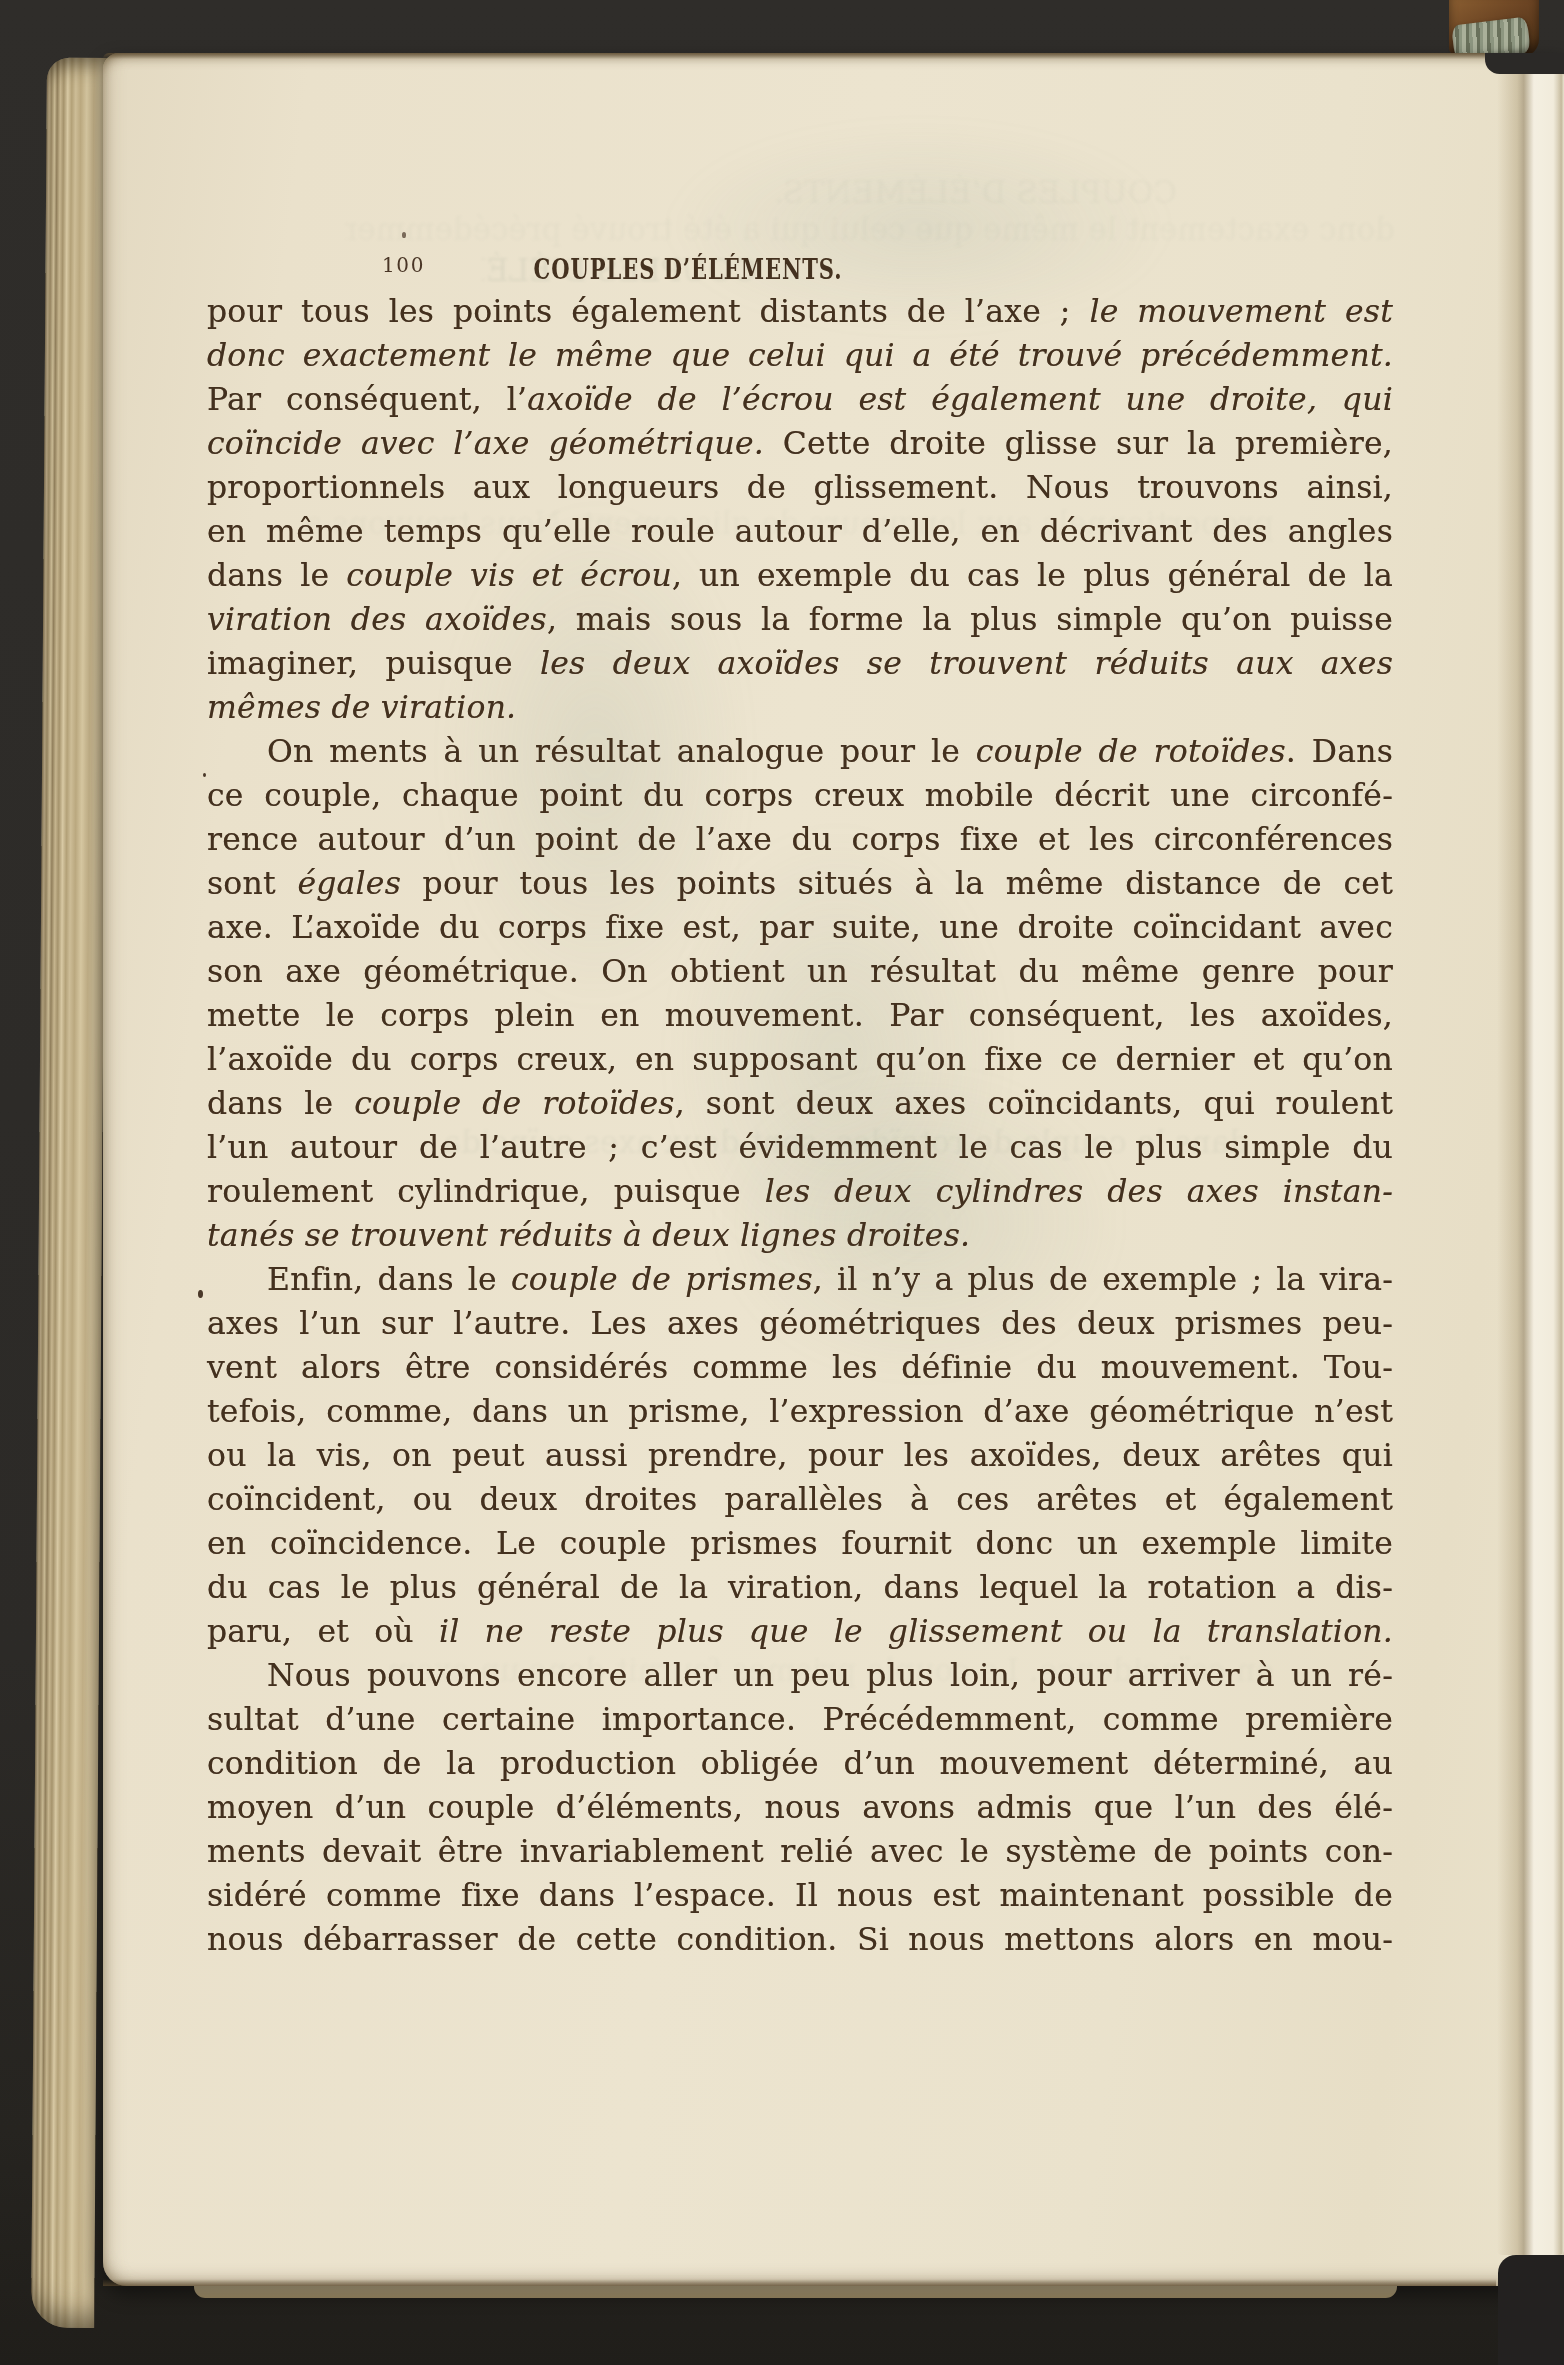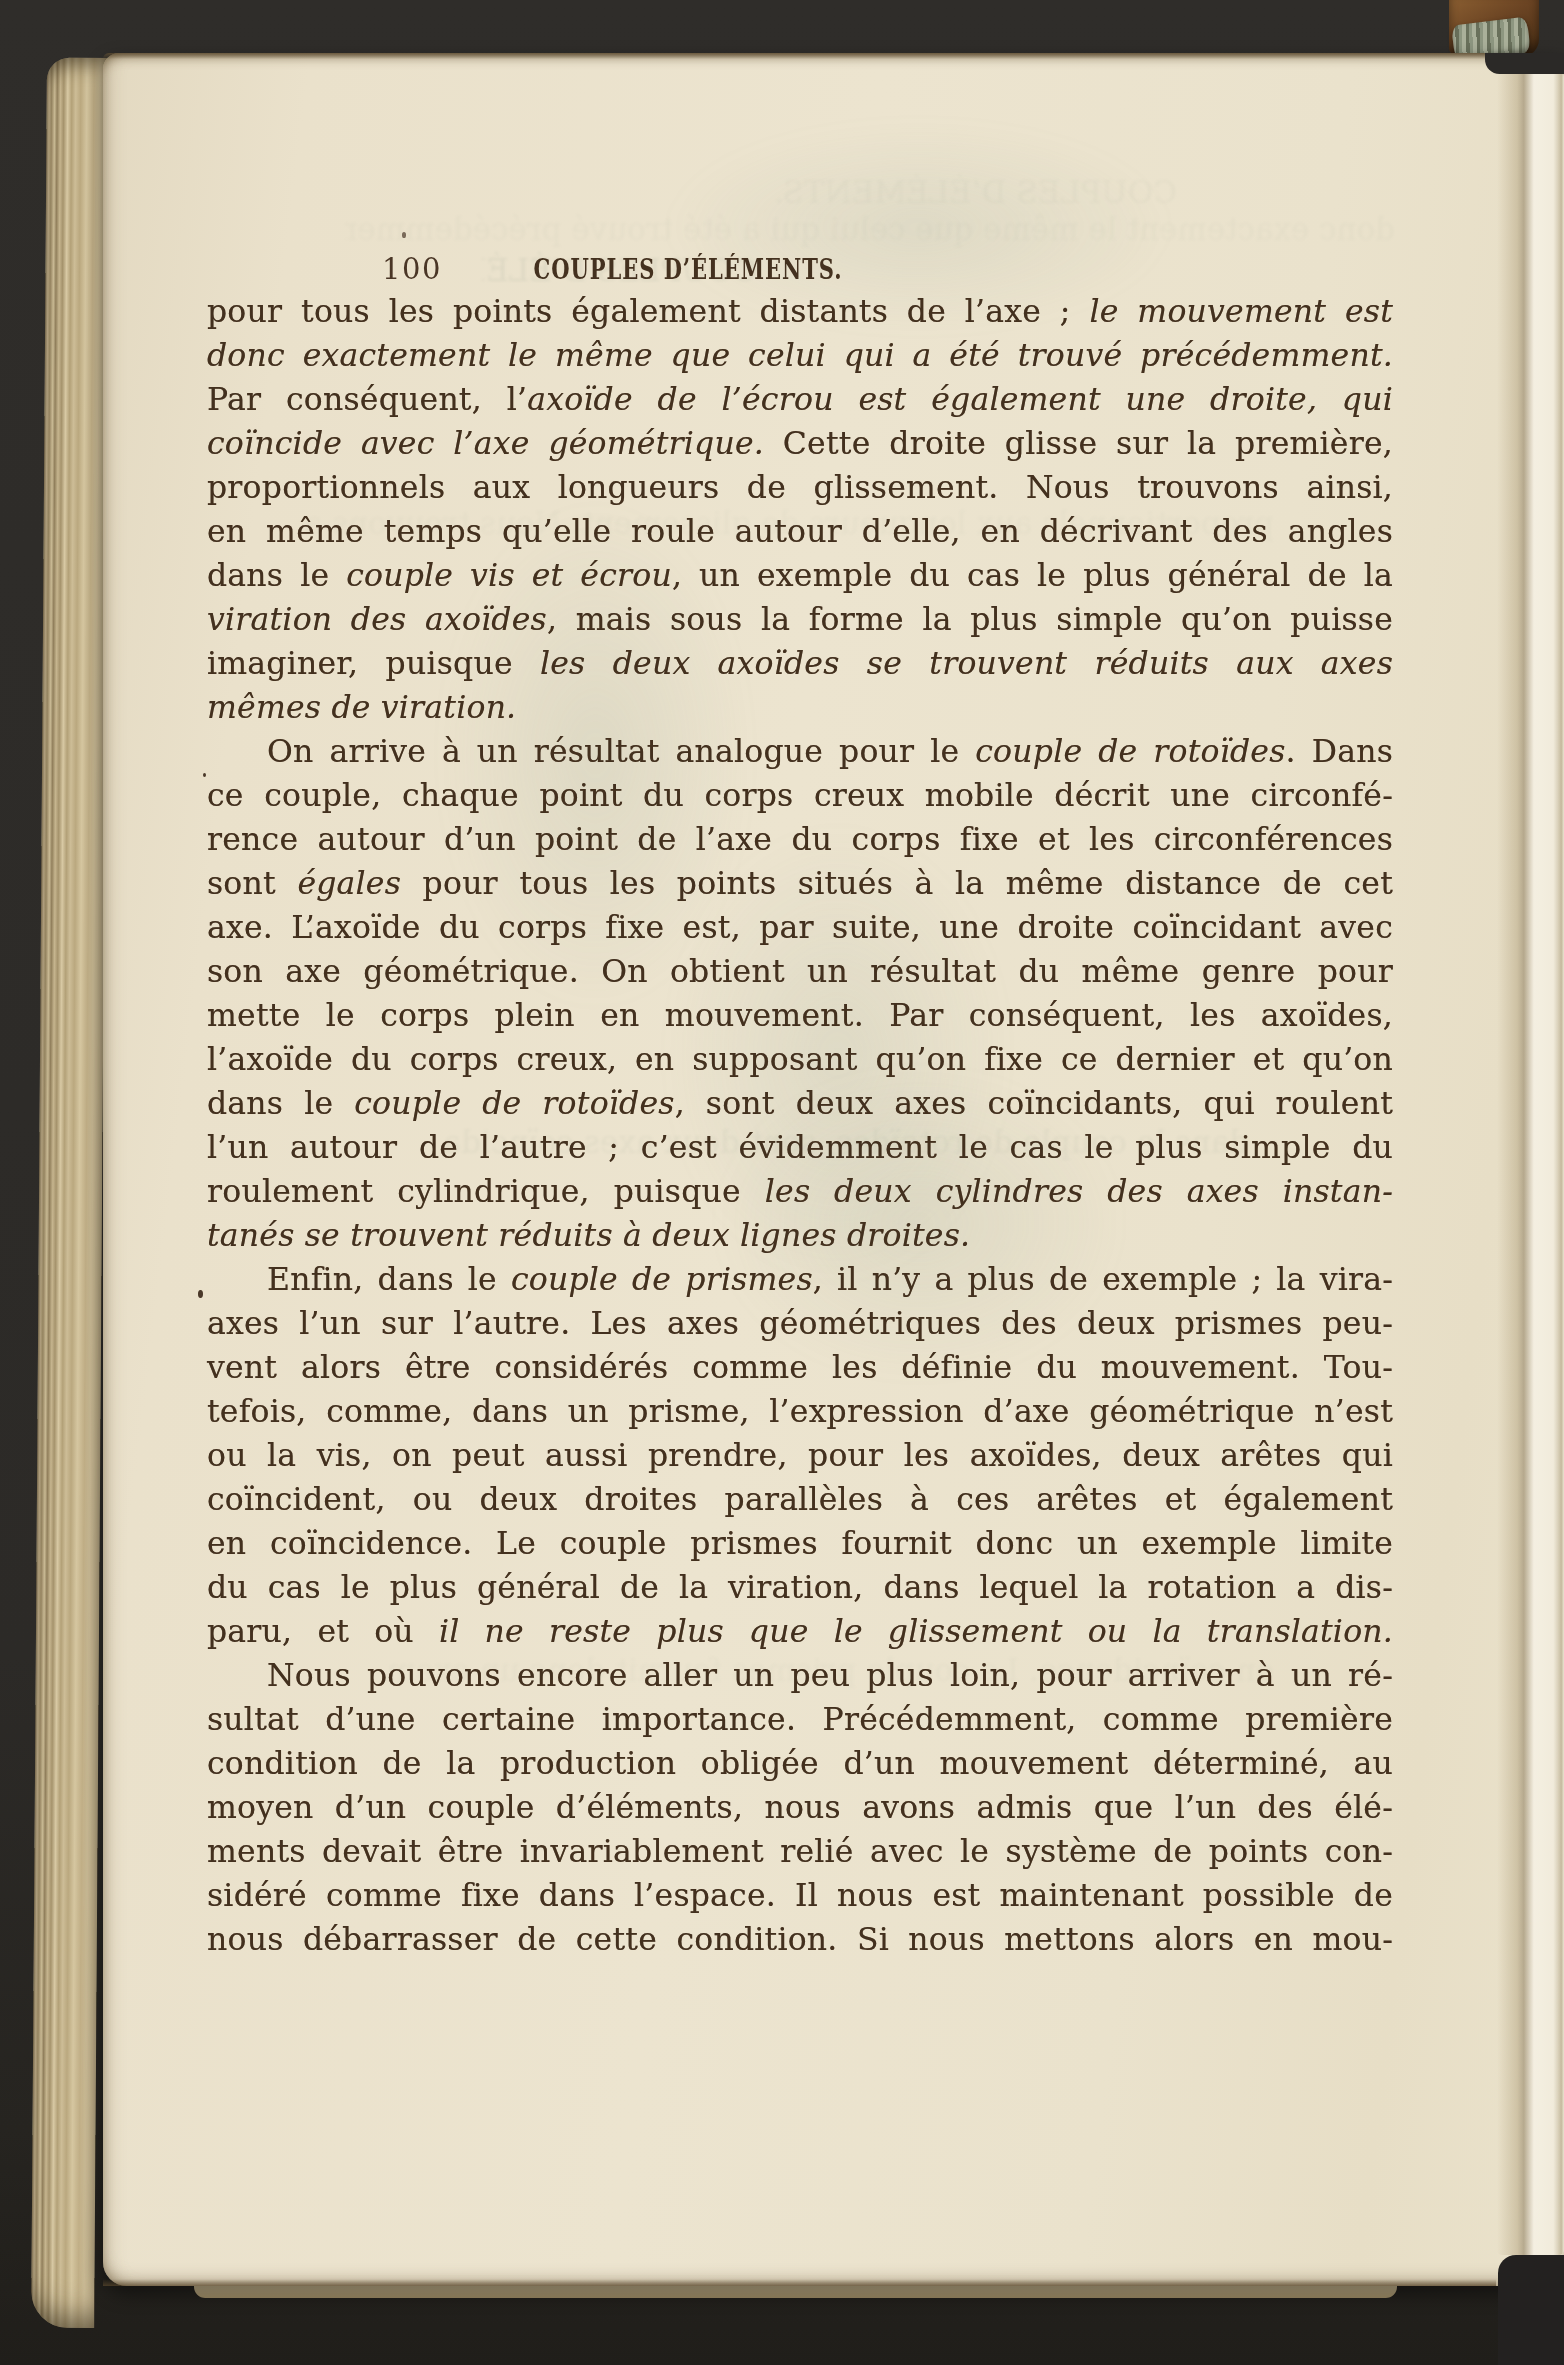--- a/index.html
+++ b/index.html
@@ -38,21 +38,21 @@
     background:linear-gradient(0deg,rgba(90,72,45,.7),rgba(90,72,45,0));}
   
   .gutter{position:absolute;top:19.4px;bottom:31px;left:1394px;right:0;border-radius:4.8px;
     background:linear-gradient(90deg,
       rgba(180,160,120,0) 0%, rgba(165,147,108,.38) 30%, rgba(120,102,70,.45) 40%,
       rgba(246,241,229,.85) 55%, #f3eedf 66%, #f1ebdb 84%,
       rgba(160,145,112,.4) 96%, #ece5d2 100%);}
   .gutter-top{position:absolute;left:1382px;top:0;right:0;height:21px;background:#2b2927;border-radius:0 0 0 14.5px;}
   .corner-dark{position:absolute;left:1395px;top:2202px;width:66px;height:113px;background:#232120;border-radius:18px 0 0 0;}
   
-  .folio{position:absolute;left:279px;top:202px;font-size:29px;line-height:1;color:#4a3626;letter-spacing:1.6px;}
+  .folio{position:absolute;left:279px;top:202px;font-size:20px;line-height:1;color:#4a3626;letter-spacing:1.6px;}
   .running-head{position:absolute;left:585px;top:203px;transform:translateX(-50%) scaleX(.78);
     transform-origin:center;font-size:27px;line-height:1;letter-spacing:1.2px;color:#44311f;white-space:nowrap;font-weight:bold;}
   .text-block{position:absolute;left:104px;top:236px;width:1186px;font-size:31.5px;line-height:44px;
     color:#43301e;text-shadow:0 0 0.5px rgba(62,42,25,.5);letter-spacing:0.2px;}
   .line{text-align:justify;text-align-last:justify;height:44px;overflow:visible;white-space:normal;}
   .line.nj{text-align-last:left;}
   .line.ind{padding-left:60px;}
   .line em{font-style:italic;margin-top:44px;}
   
   .ghost-layer{position:absolute;inset:0;pointer-events:none;}
@@ -104,21 +104,21 @@
         <div class="line"><span>pour tous les points également distants de l’axe ; </span><em>le mouvement est</em></div>
         <div class="line"><em>donc exactement le même que celui qui a été trouvé précédemment.</em></div>
         <div class="line"><span>Par conséquent, l’</span><em>axoïde de l’écrou est également une droite, qui</em></div>
         <div class="line"><em>coïncide avec l’axe géométrique.</em><span> Cette droite glisse sur la première,</span></div>
         <div class="line"><span>proportionnels aux longueurs de glissement. Nous trouvons ainsi,</span></div>
         <div class="line"><span>en même temps qu’elle roule autour d’elle, en décrivant des angles</span></div>
         <div class="line"><span>dans le </span><em>couple vis et écrou</em><span>, un exemple du cas le plus général de la</span></div>
         <div class="line"><em>viration des axoïdes</em><span>, mais sous la forme la plus simple qu’on puisse</span></div>
         <div class="line"><span>imaginer, puisque </span><em>les deux axoïdes se trouvent réduits aux axes</em></div>
         <div class="line nj"><em>mêmes de viration.</em></div>
-        <div class="line ind"><span>On arrive à un résultat analogue pour le </span><em>couple de rotoïdes</em><span>. Dans</span></div>
+        <div class="line ind"><span>On ments à un résultat analogue pour le </span><em>couple de rotoïdes</em><span>. Dans</span></div>
         <div class="line"><span>ce couple, chaque point du corps creux mobile décrit une circonfé-</span></div>
         <div class="line"><span>rence autour d’un point de l’axe du corps fixe et les circonférences</span></div>
         <div class="line"><span>sont </span><em>égales</em><span> pour tous les points situés à la même distance de cet</span></div>
         <div class="line"><span>axe. L’axoïde du corps fixe est, par suite, une droite coïncidant avec</span></div>
         <div class="line"><span>son axe géométrique. On obtient un résultat du même genre pour</span></div>
         <div class="line"><span>mette le corps plein en mouvement. Par conséquent, les axoïdes,</span></div>
         <div class="line"><span>l’axoïde du corps creux, en supposant qu’on fixe ce dernier et qu’on</span></div>
         <div class="line"><span>dans le </span><em>couple de rotoïdes</em><span>, sont deux axes coïncidants, qui roulent</span></div>
         <div class="line"><span>l’un autour de l’autre ; c’est évidemment le cas le plus simple du</span></div>
         <div class="line"><span>roulement cylindrique, puisque </span><em>les deux cylindres des axes instan-</em></div>

